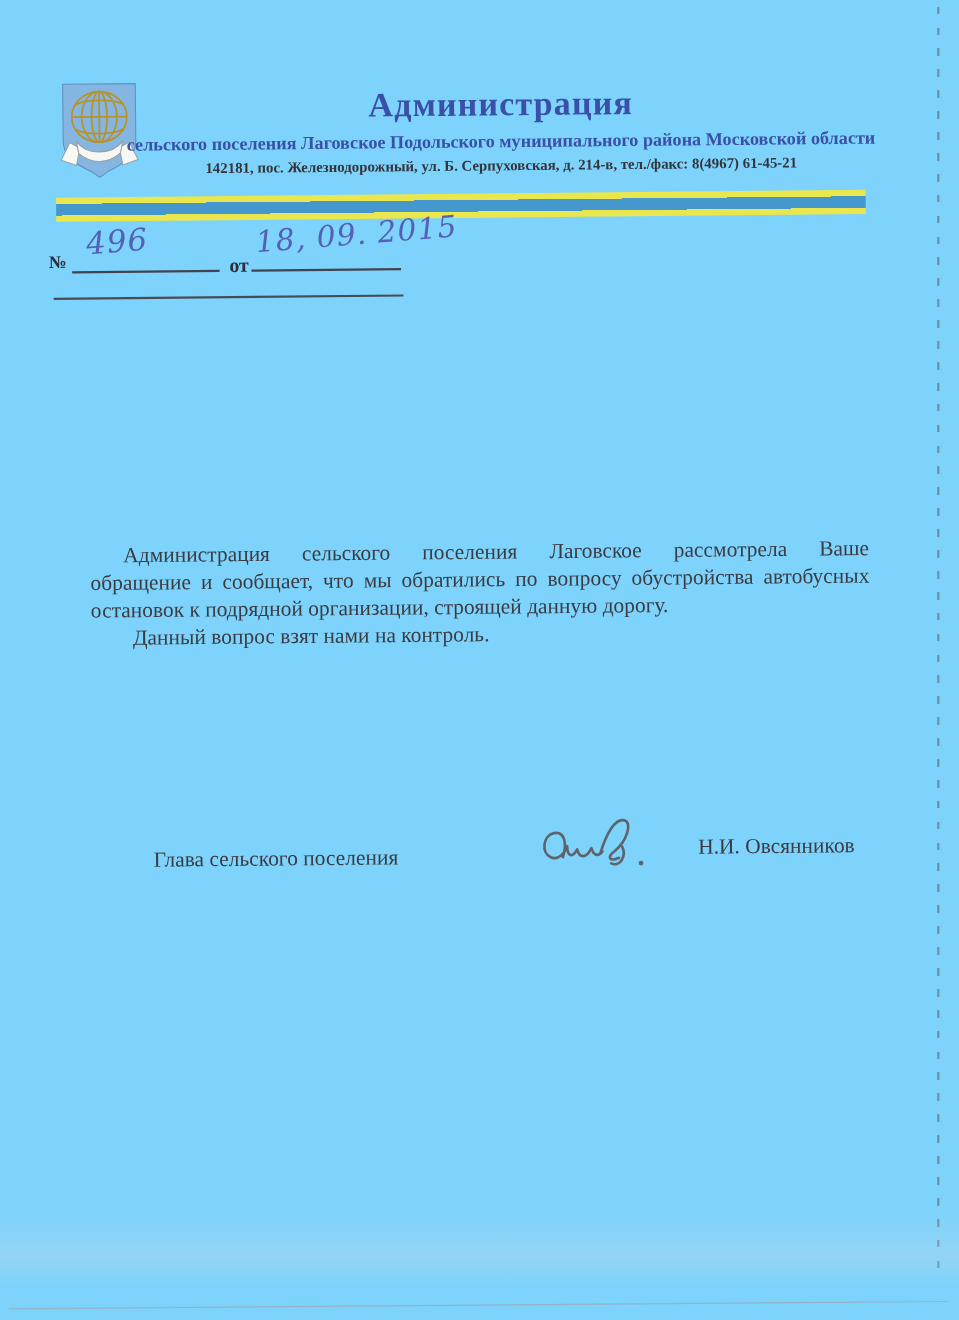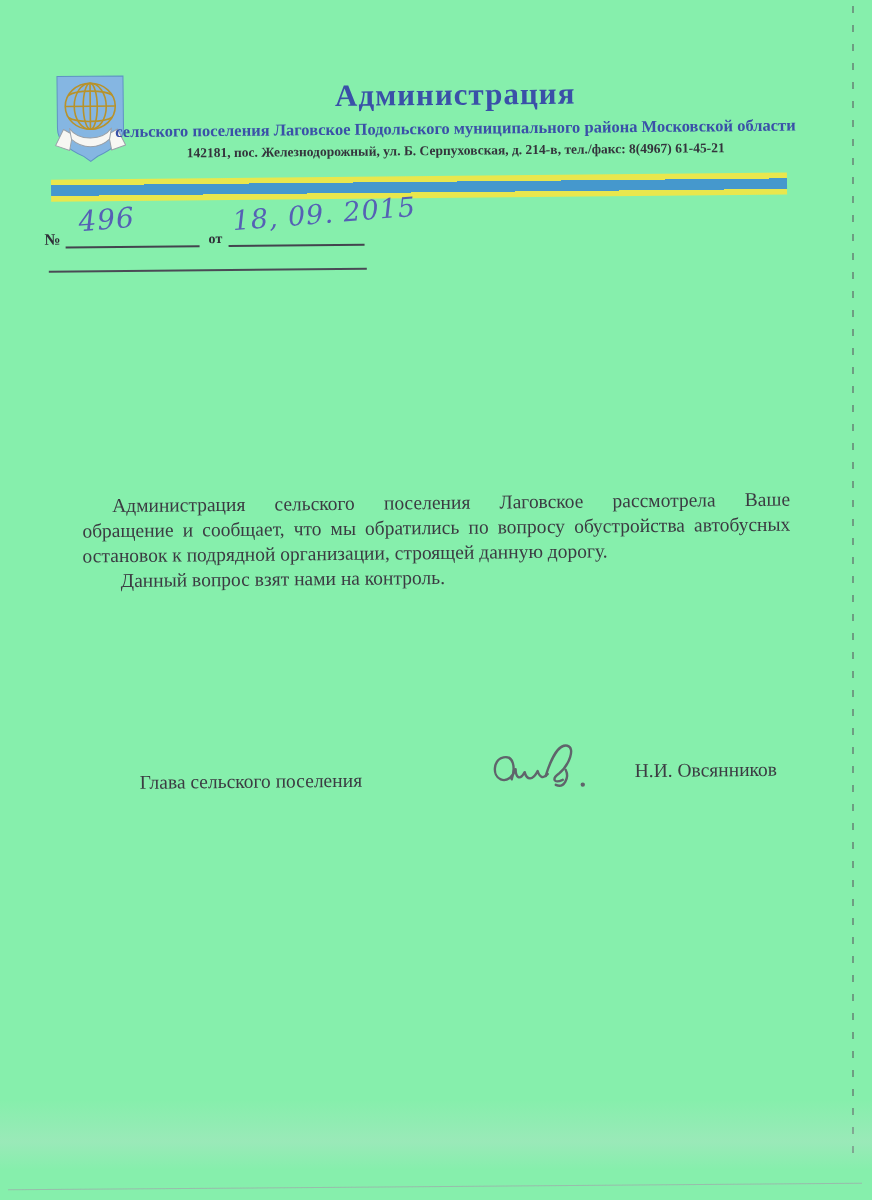--- a/index.html
+++ b/index.html
@@ -1,20 +1,20 @@
 <!DOCTYPE html>
 <html style="--heading-blue: #3a50a8; --stripe-yellow: #e9e74d; --stripe-blue: #4598cd; --shield-blue: #85b6e2; --globe-gold: #b8922a; --ink-blue: #5560b5; --text-color: #3b3b42;"><head>
 <meta charset="utf-8">
 <style>
   html,body{margin:0;padding:0;background:#e8e8e8;}
   .page{
     position:relative;
     width:872px;height:1200px;
     margin:0 auto;
-    background:#86efac;
+    background:#7dd3fc;
     overflow:hidden;
     font-family:"Liberation Serif", serif;
     color:var(--text-color,#3b3b42);
   }
   
   .scan{
     position:absolute;inset:0;
     transform:rotate(-0.55deg);
     transform-origin:50% 50%;
   }
@@ -33,21 +33,21 @@
   }
   .stripe{
     position:absolute;left:55px;top:176px;width:736px;height:22px;
     background:linear-gradient(180deg,
       var(--stripe-yellow,#e9e74d) 0 26%,
       var(--stripe-blue,#4598cd) 26% 74%,
       var(--stripe-yellow,#e9e74d) 74% 100%);
   }
   .ref-label{position:absolute;font-weight:bold;color:#2f2f38;}
   .no-label{left:48px;top:227px;font-size:16px;}
-  .from-label{left:212px;top:229px;font-size:14px;}
+  .from-label{left:212px;top:229px;font-size:18px;}
   .u-line{position:absolute;border-bottom:2px solid #43434e;height:0;}
   .u1{left:69px;top:243px;width:134px;}
   .u2{left:232px;top:243px;width:136px;}
   .u3{left:52px;top:267px;width:318px;border-bottom-width:2px;border-color:#4a4a55;}
   .hand{
     position:absolute;
     font-family:"DejaVu Serif", serif;font-style:italic;
     color:var(--ink-blue,#5560b5);letter-spacing:1px;
   }
   .hand-no{left:82px;top:200px;font-size:28px;transform:rotate(-4deg);}

